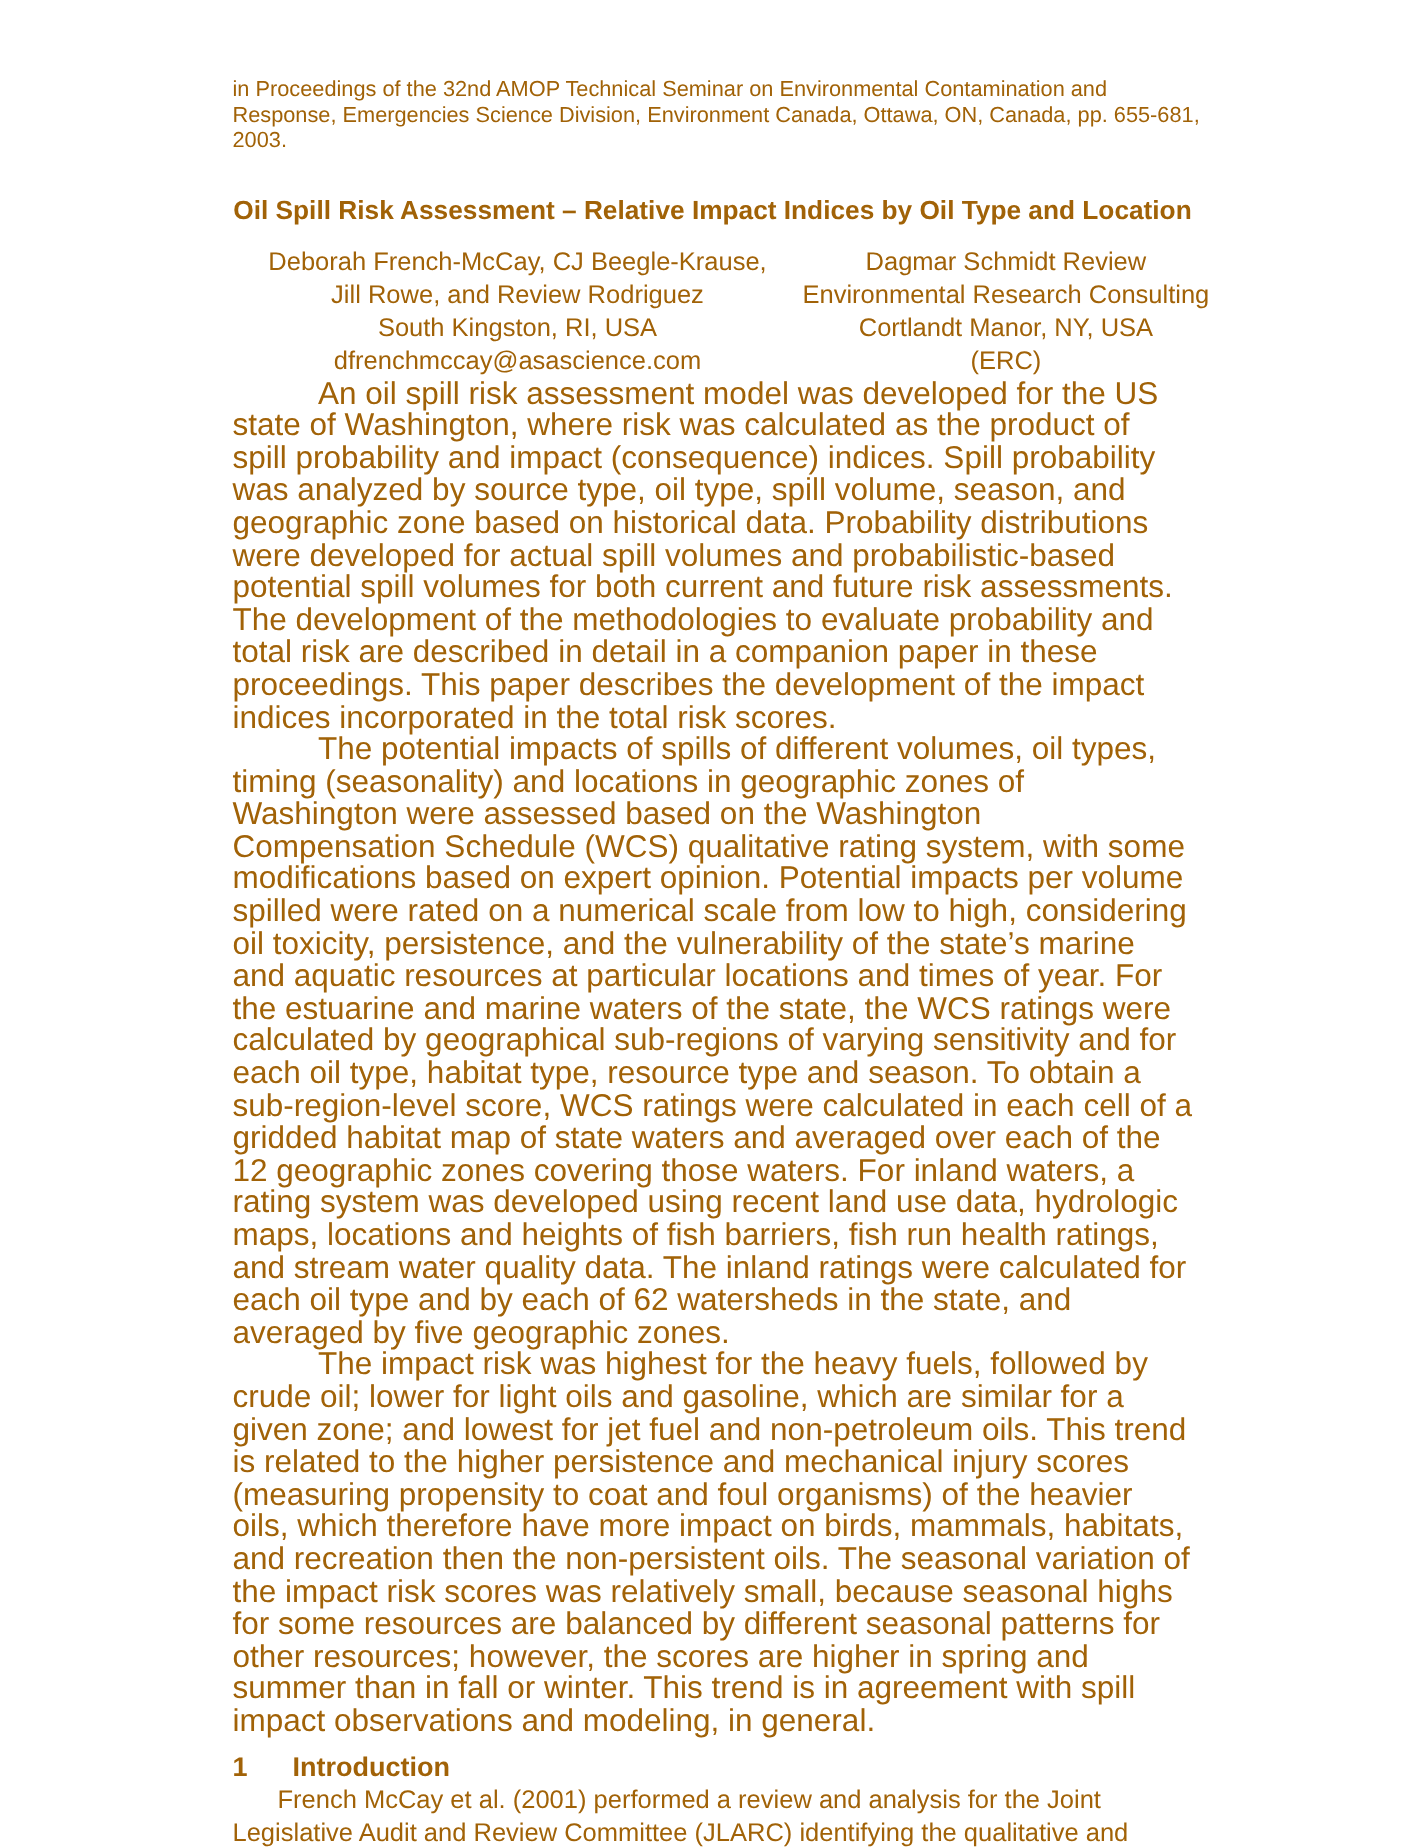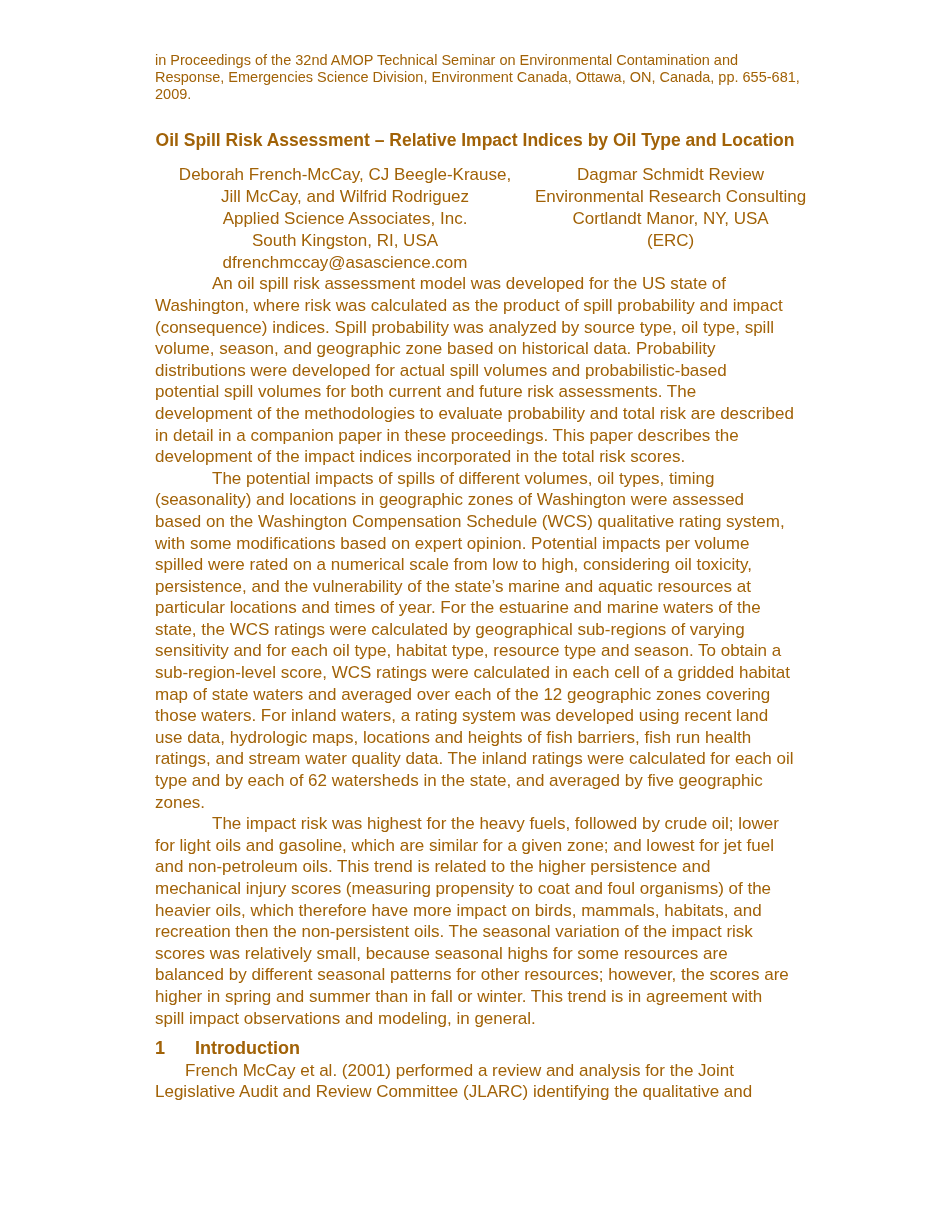--- a/index.html
+++ b/index.html
@@ -51,21 +51,21 @@
     white-space: nowrap;
   }
   .abstract-heading {
     margin-top: 30px;
     font-weight: bold;
     font-size: 17px;
     line-height: 21.6px;
   }
   p.body-par {
     margin: 0;
-    font-size: 17px;
+    font-size: 21px;
     line-height: 21.6px;
     text-indent: 57px;
     text-align: left;
   }
   .section-heading {
     margin: 9px 0 0 0;
     font-weight: bold;
     font-size: 18px;
     line-height: 21.6px;
   }
@@ -81,30 +81,29 @@
   }
 </style>
 </head>
 <body>
 
 <div class="page">
 
   <div class="citation">
     <div class="citation-line">in Proceedings of the 32nd AMOP Technical Seminar on Environmental Contamination and</div>
     <div class="citation-line">Response, Emergencies Science Division, Environment Canada, Ottawa, ON, Canada, pp. 655-681,</div>
-    <div class="citation-line">2009.</div>
+    <div class="citation-line">2003.</div>
   </div>
 
   <h1 class="paper-title">Oil Spill Risk Assessment – Relative Impact Indices by Oil Type and Location</h1>
 
   <div class="authors">
     <div class="author-col left">
       <div class="author-line">Deborah French-McCay, CJ Beegle-Krause,</div>
-      <div class="author-line">Jill McCay, and Wilfrid Rodriguez</div>
-      <div class="author-line">Applied Science Associates, Inc.</div>
+      <div class="author-line">Jill Rowe, and Review Rodriguez</div>
       <div class="author-line">South Kingston, RI, USA</div>
       <div class="author-line">dfrenchmccay@asascience.com</div>
     </div>
     <div class="author-col right">
       <div class="author-line">Dagmar Schmidt Review</div>
       <div class="author-line">Environmental Research Consulting</div>
       <div class="author-line">Cortlandt Manor, NY, USA</div>
       <div class="author-line">(ERC)</div>
     </div>
   </div>

